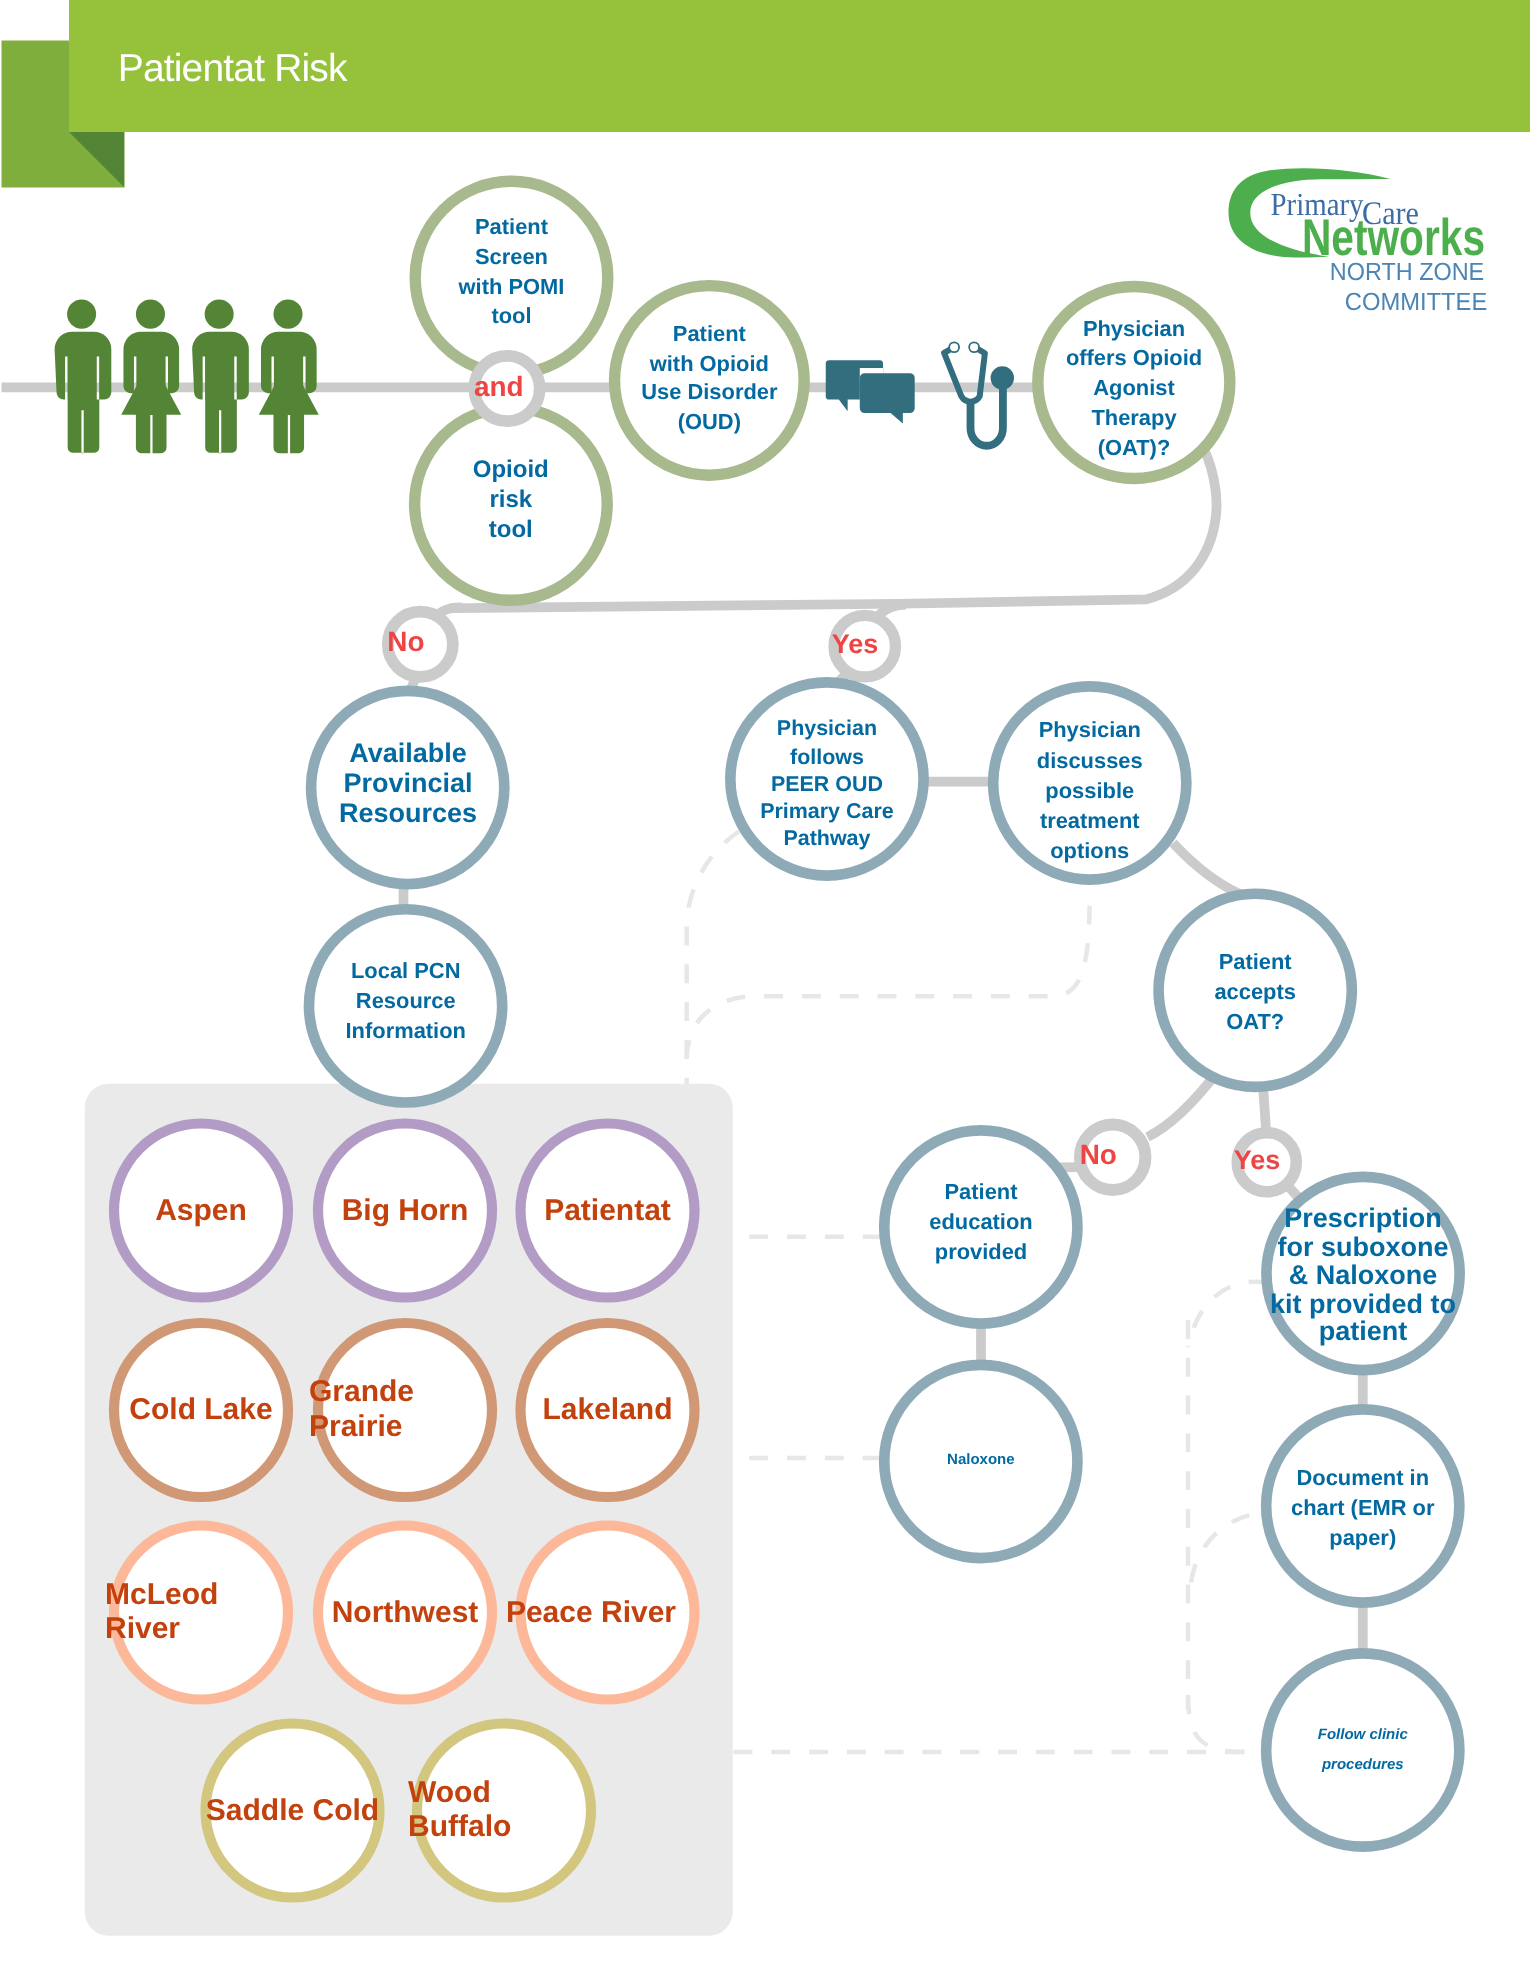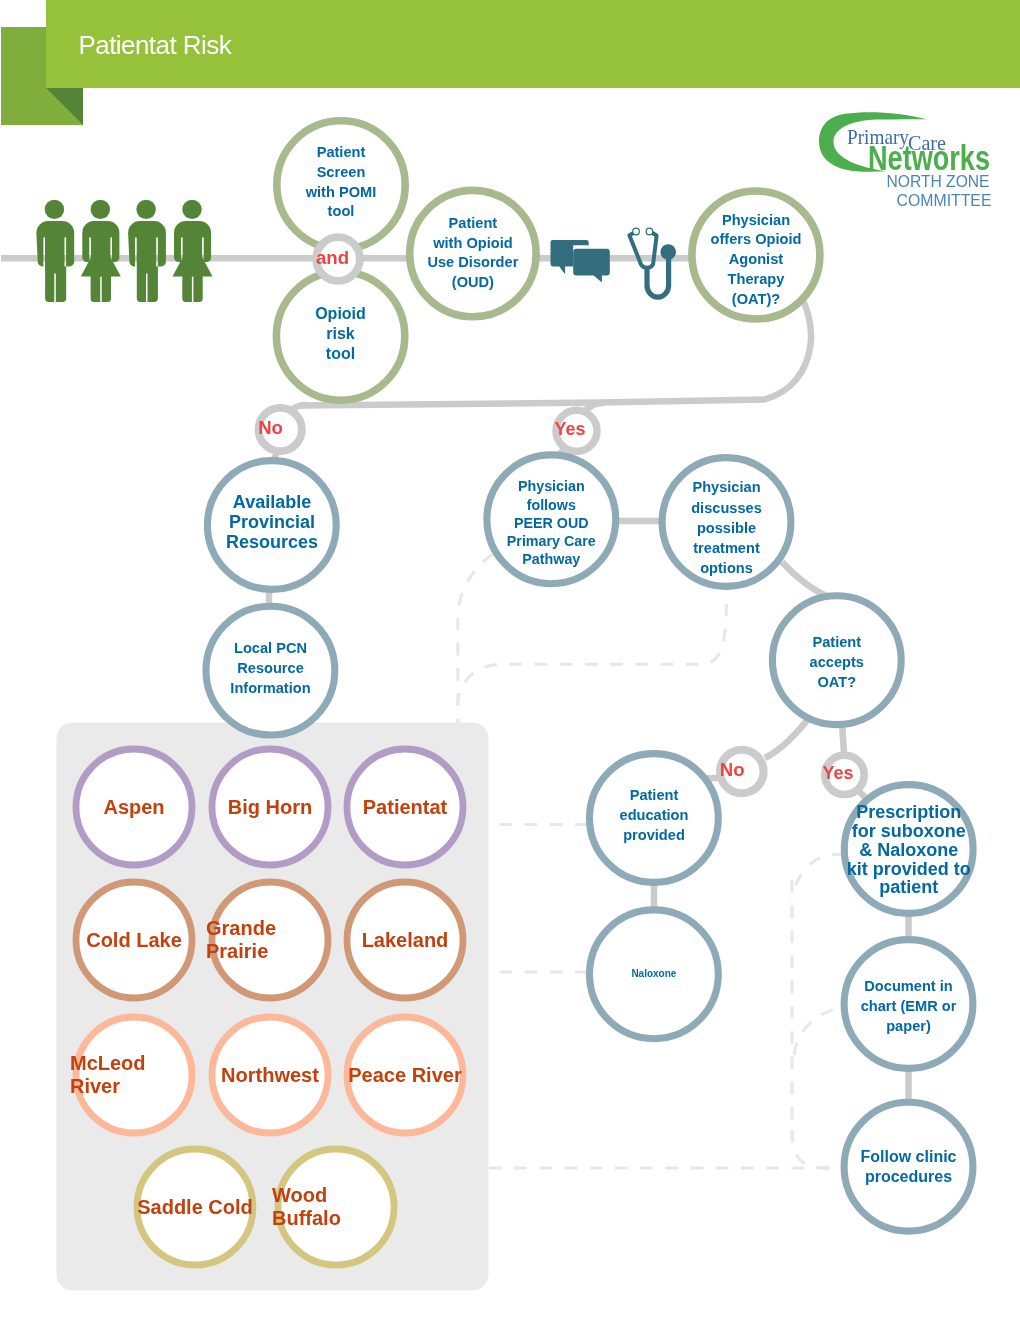--- a/index.html
+++ b/index.html
@@ -197,28 +197,28 @@
       </div>
       <div class="node-label" style="left: 593.9px; top: 914.3px; width: 120px; height: 120px; font-size: 10px;">
         <span>Naloxone</span>
       </div>
       <div class="node-label" style="left: 845.7px; top: 790.2px; width: 126px; height: 120px; font-size: 18px; line-height: 18.8px;">
         <span>Prescription<br>for suboxone<br>&amp; Naloxone<br>kit provided to<br>patient</span>
       </div>
       <div class="node-label" style="left: 847.5px; top: 947px; width: 122px; height: 120px; font-size: 14.6px;">
         <span>Document in<br>chart (EMR or<br>paper)</span>
       </div>
-      <div class="node-label" style="left: 848.5px; top: 1107px; width: 120px; height: 120px; font-size: 16px;">
+      <div class="node-label" style="left: 848.5px; top: 1107px; width: 120px; height: 120px; font-size: 10px; font-style: italic;">
         <span>Follow clinic<br>procedures</span>
       </div>
       <div class="pcn-label" style="left: 70px; top: 787px; width: 128px; height: 40px;">Aspen</div>
       <div class="pcn-label" style="left: 206px; top: 787px; width: 128px; height: 40px;">Big Horn</div>
       <div class="pcn-label" style="left: 341px; top: 787px; width: 128px; height: 40px;">Patientat</div>
       <div class="pcn-label" style="left: 70px; top: 920px; width: 128px; height: 40px;">Cold Lake</div>
       <div class="pcn-label" style="left: 206px; top: 920px; width: 128px; height: 40px;">Grande Prairie</div>
       <div class="pcn-label" style="left: 341px; top: 920px; width: 128px; height: 40px;">Lakeland</div>
       <div class="pcn-label" style="left: 70px; top: 1055px; width: 128px; height: 40px;">McLeod River</div>
       <div class="pcn-label" style="left: 206px; top: 1055px; width: 128px; height: 40px;">Northwest</div>
-      <div class="pcn-label" style="left: 341px; top: 1055px; width: 128px; height: 40px;">Peace River</div>
+      <div class="pcn-label" style="left: 330px; top: 1055px; width: 128px; height: 40px;">Peace River</div>
       <div class="pcn-label" style="left: 131px; top: 1187px; width: 128px; height: 40px;">Saddle Cold</div>
       <div class="pcn-label" style="left: 272px; top: 1187px; width: 128px; height: 40px;">Wood Buffalo</div>
     </div>
 </div>
 
 </body></html>

